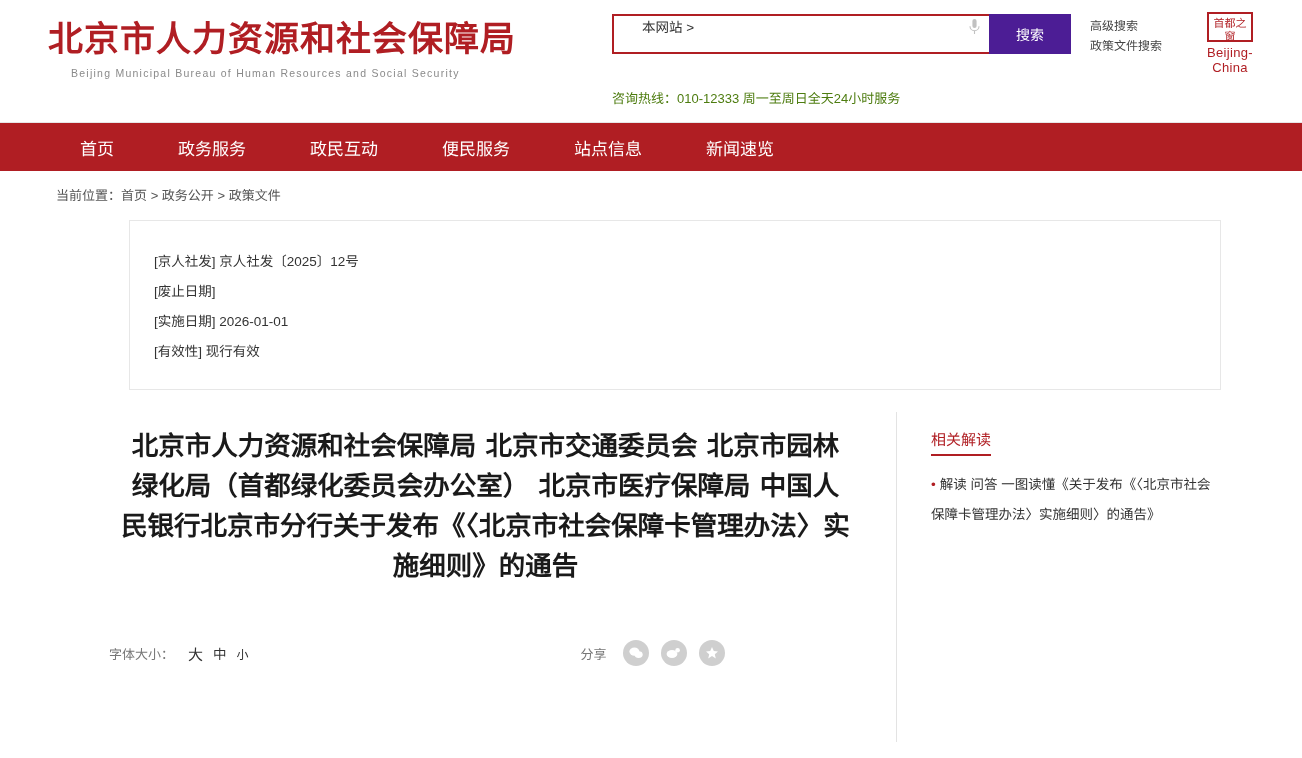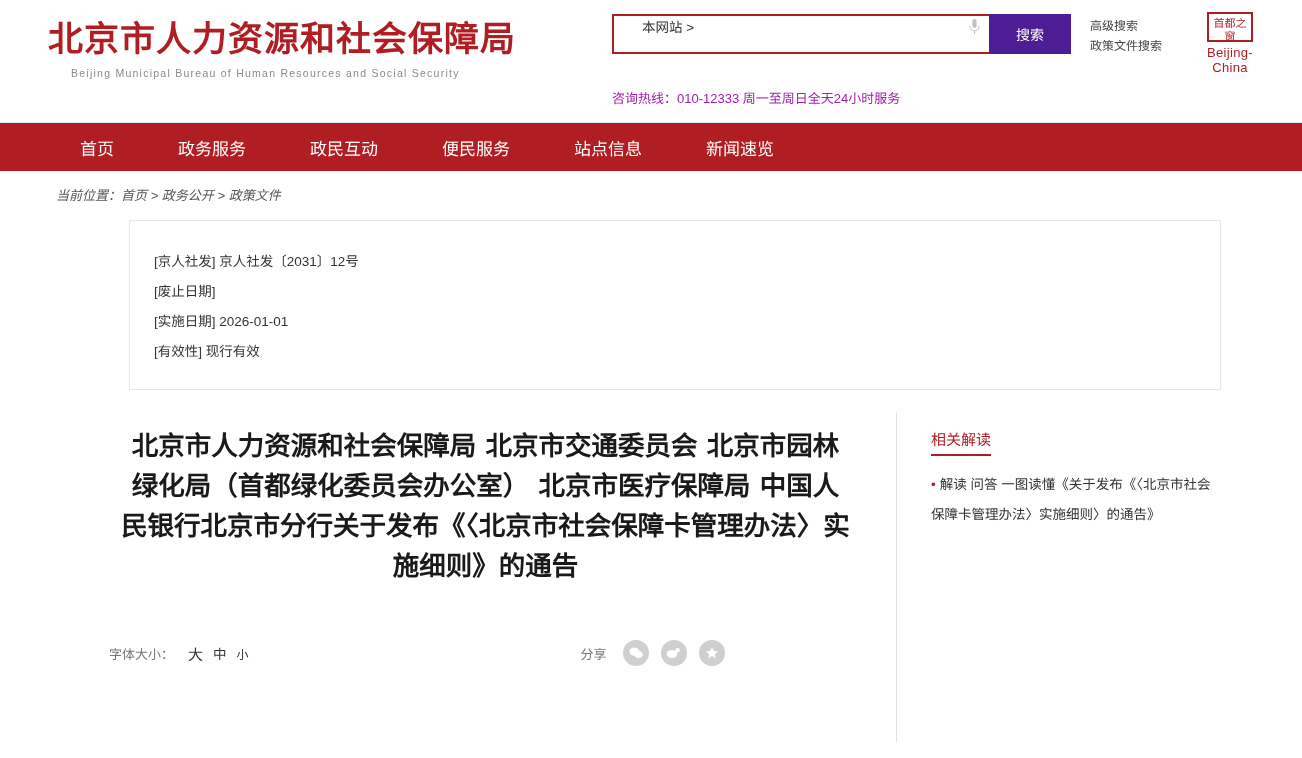--- a/index.html
+++ b/index.html
@@ -112,21 +112,21 @@
     color: #444;
     white-space: nowrap;
   }
   .search-links a { display:block; color:#444; text-decoration:none; cursor:pointer; }
 
   .hotline {
     position: absolute;
     left: 612px;
     top: 88px;
     font-size: 13px;
-    color: #a21caf;
+    color: #4d7c0f;
     white-space: nowrap;
   }
 
   .emblem {
     position: absolute;
     right: 44px;
     top: 12px;
     width: 56px;
     height: 62px;
     text-align: center;
@@ -168,21 +168,20 @@
     white-space: nowrap;
     font-family: "DejaVu Sans", "Liberation Sans", sans-serif;
   }
 
   
   .breadcrumb {
     padding: 14px 0 10px 56px;
     font-size: 13px;
     color: #555;
     background: #fff;
-    font-style: italic;
   }
   .breadcrumb a { color: #555; text-decoration: none; cursor: pointer; }
 
   
   .wrap {
     width: 1224px;
     margin: 0 auto;
     position: relative;
   }
 
@@ -333,21 +332,21 @@
 <div class="breadcrumb">
   <span>当前位置：</span><a>首页</a><span> &gt; </span><a>政务公开</a><span> &gt; </span><a>政策文件</a>
 </div>
 
 <div class="wrap">
 
   <div class="meta-panel">
     <div class="meta-col right">
       <div class="meta-row">
         <span class="meta-key">[京人社发]</span>
-        <span class="meta-val">京人社发〔2031〕12号</span>
+        <span class="meta-val">京人社发〔2025〕12号</span>
       </div>
       <div class="meta-row">
         <span class="meta-key">[废止日期]</span>
         <span class="meta-val"></span>
       </div>
       <div class="meta-row">
         <span class="meta-key">[实施日期]</span>
         <span class="meta-val">2026-01-01</span>
       </div>
       <div class="meta-row">

